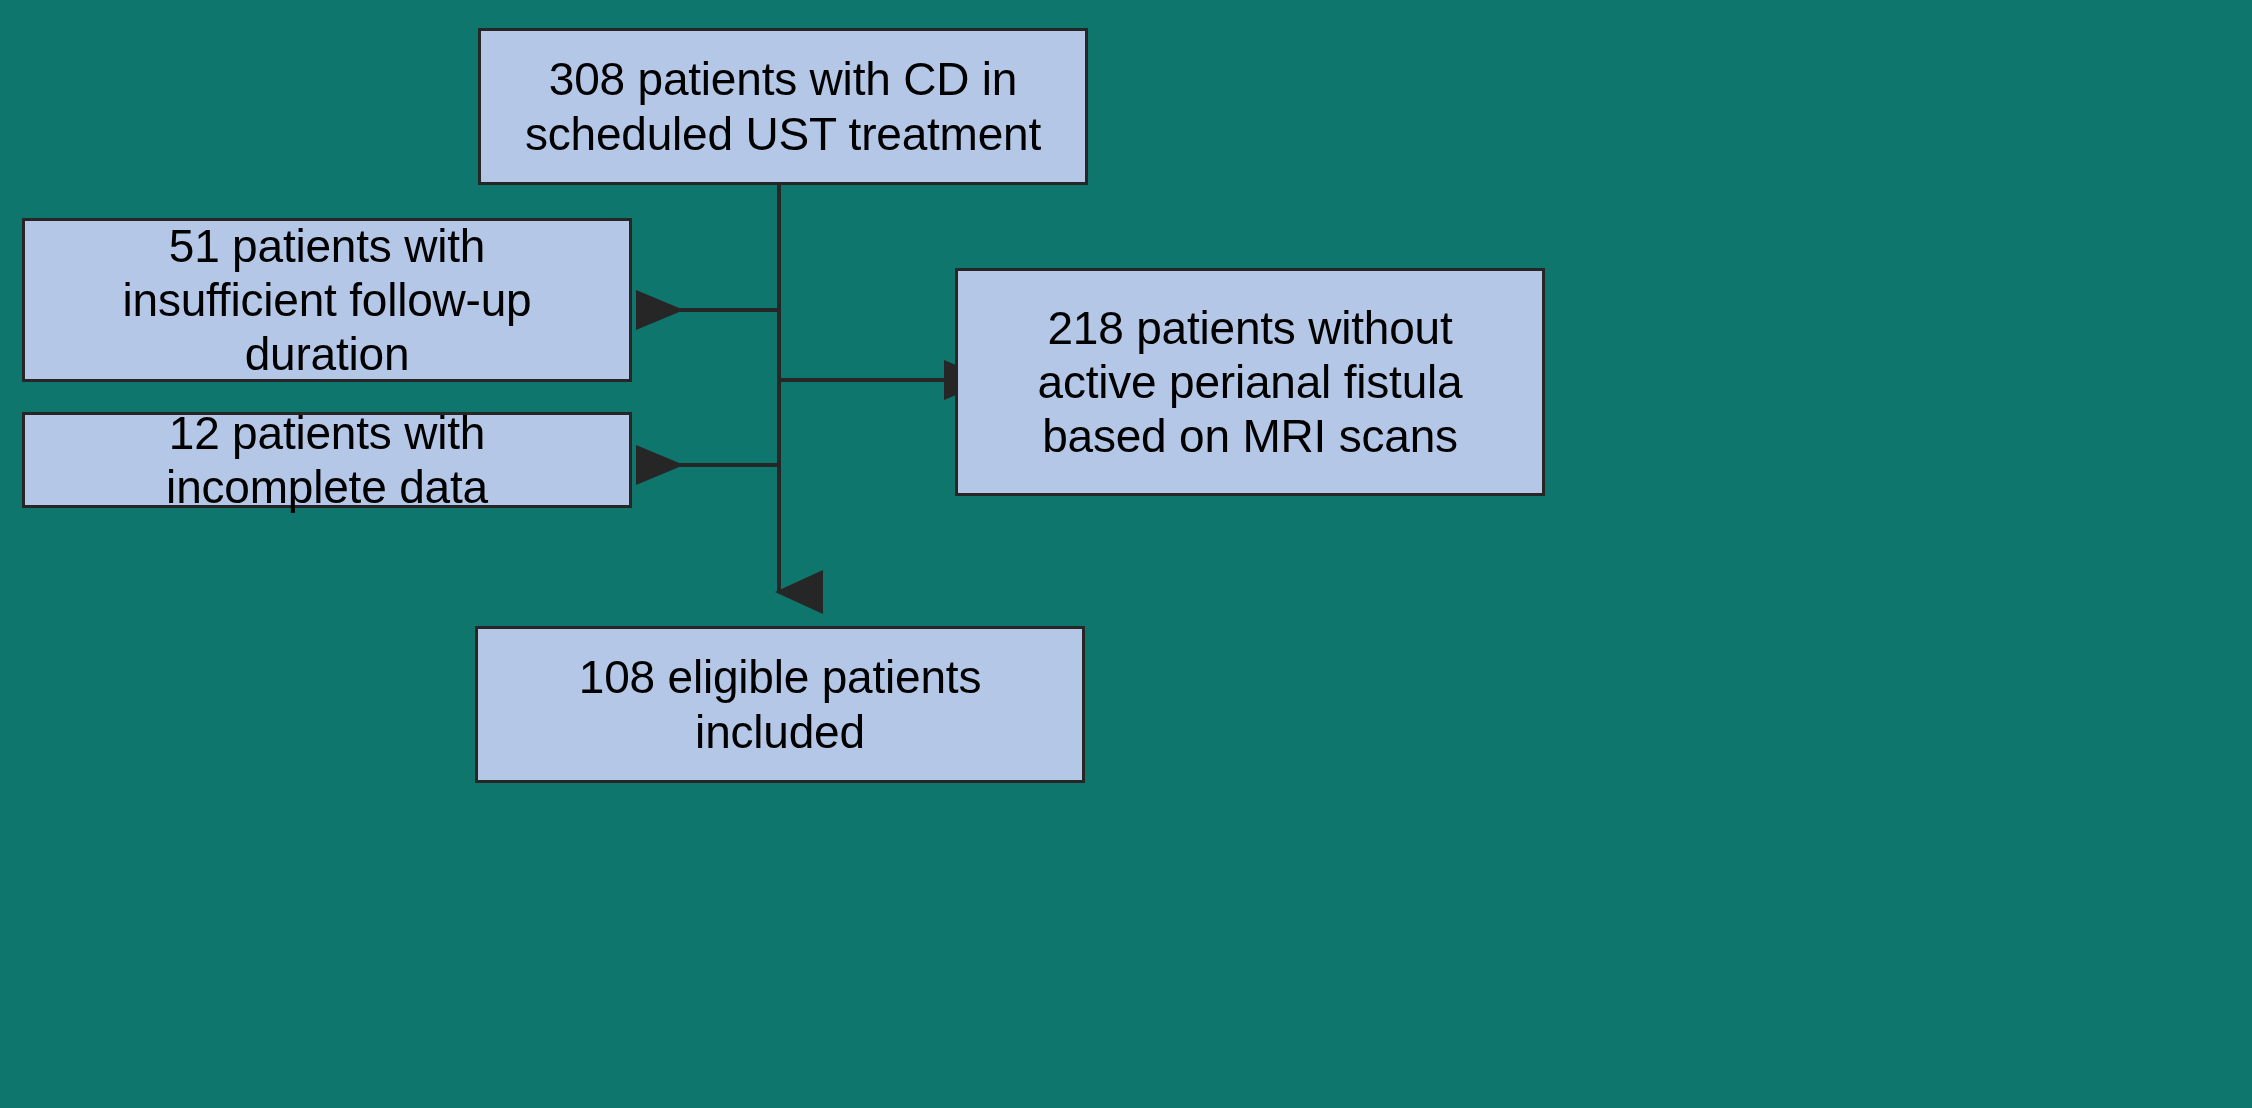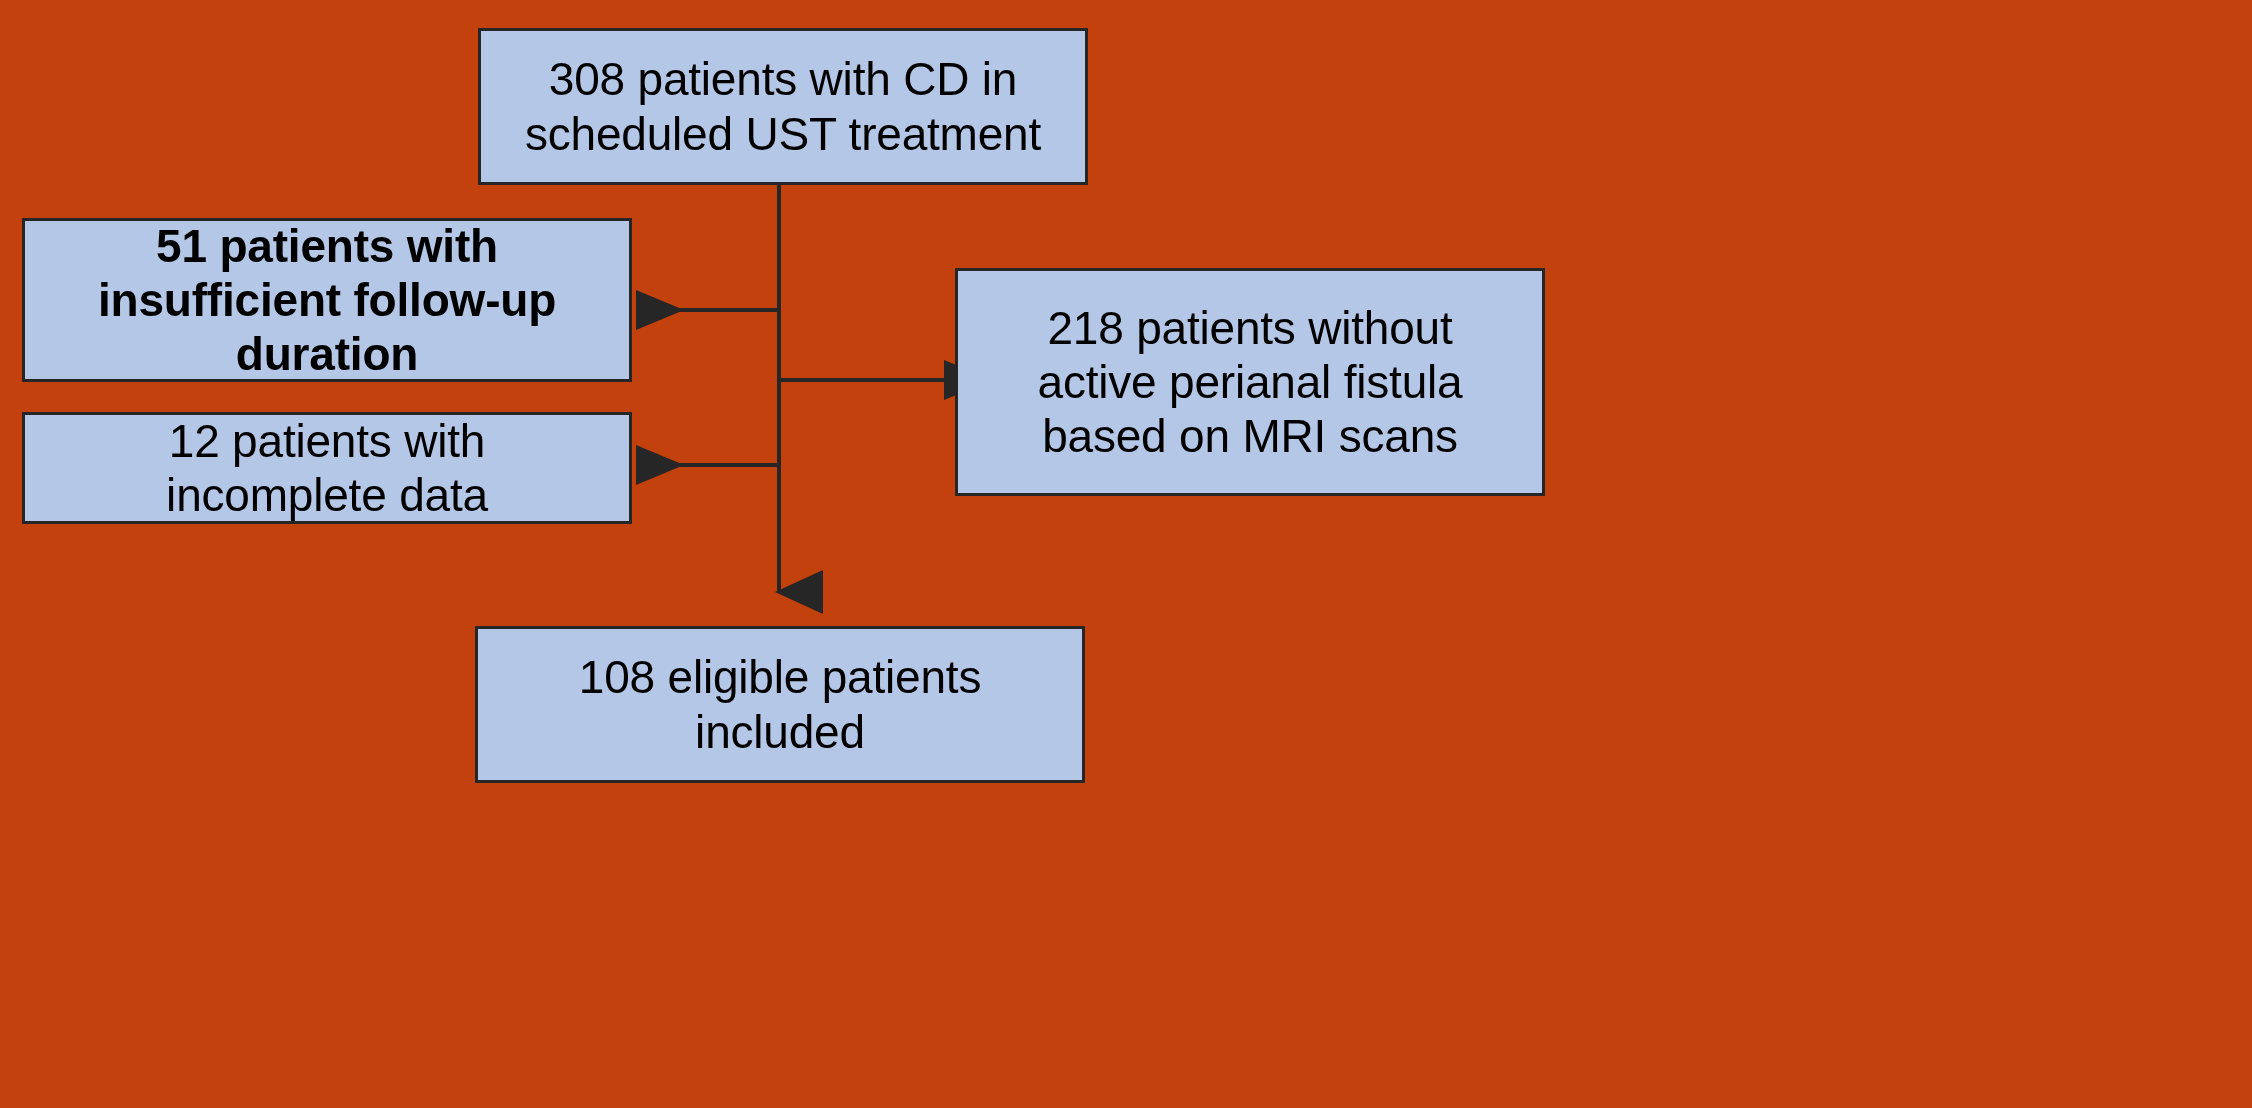--- a/index.html
+++ b/index.html
@@ -7,21 +7,21 @@
     padding: 0;
     background: #ffffff;
   }
   body {
     font-family: "Liberation Sans", sans-serif;
   }
   #canvas {
     position: relative;
     width: 2252px;
     height: 1108px;
-    background: #c2410c;
+    background: #0f766e;
     overflow: hidden;
   }
   .node {
     position: absolute;
     box-sizing: border-box;
     background: #b4c7e7;
     border: 3px solid #262626;
     display: flex;
     align-items: center;
     justify-content: center;
@@ -32,24 +32,24 @@
     padding: 4px 14px;
     white-space: pre-line;
     letter-spacing: -0.2px;
   }
   #node-top {
     left: 478px;  top: 28px;   width: 610px;  height: 157px;
     font-size: 46px; font-weight: 400;
   }
   #node-left-followup {
     left: 22px;   top: 218px;  width: 610px;  height: 164px;
-    font-size: 46px; font-weight: 700;
+    font-size: 46px; font-weight: 400;
   }
   #node-left-incomplete {
-    left: 22px;   top: 412px;  width: 610px;  height: 112px;
+    left: 22px;   top: 412px;  width: 610px;  height: 96px;
     font-size: 46px; font-weight: 400;
   }
   #node-right-nofistula {
     left: 955px;  top: 268px;  width: 590px;  height: 228px;
     font-size: 46px; font-weight: 400;
   }
   #node-bottom {
     left: 475px;  top: 590px;  width: 610px;  height: 157px;
     font-size: 46px; font-weight: 400; margin-top: 36px;
   }

